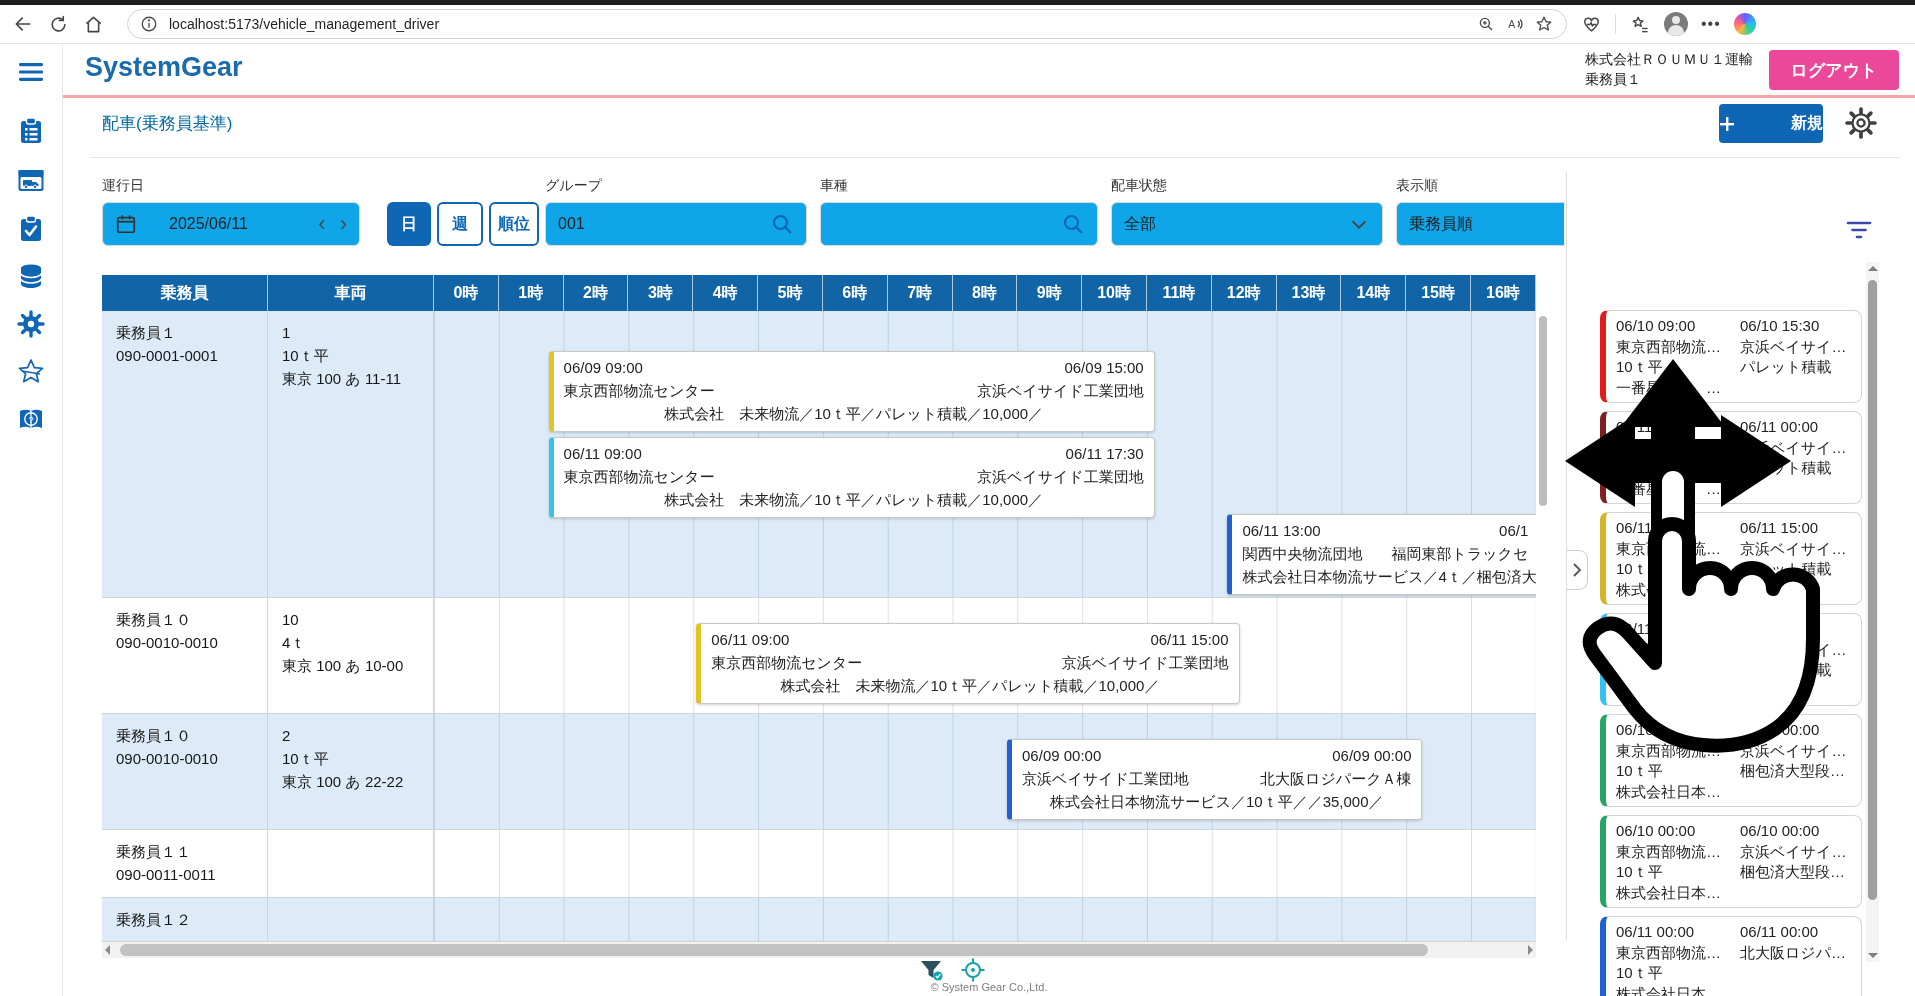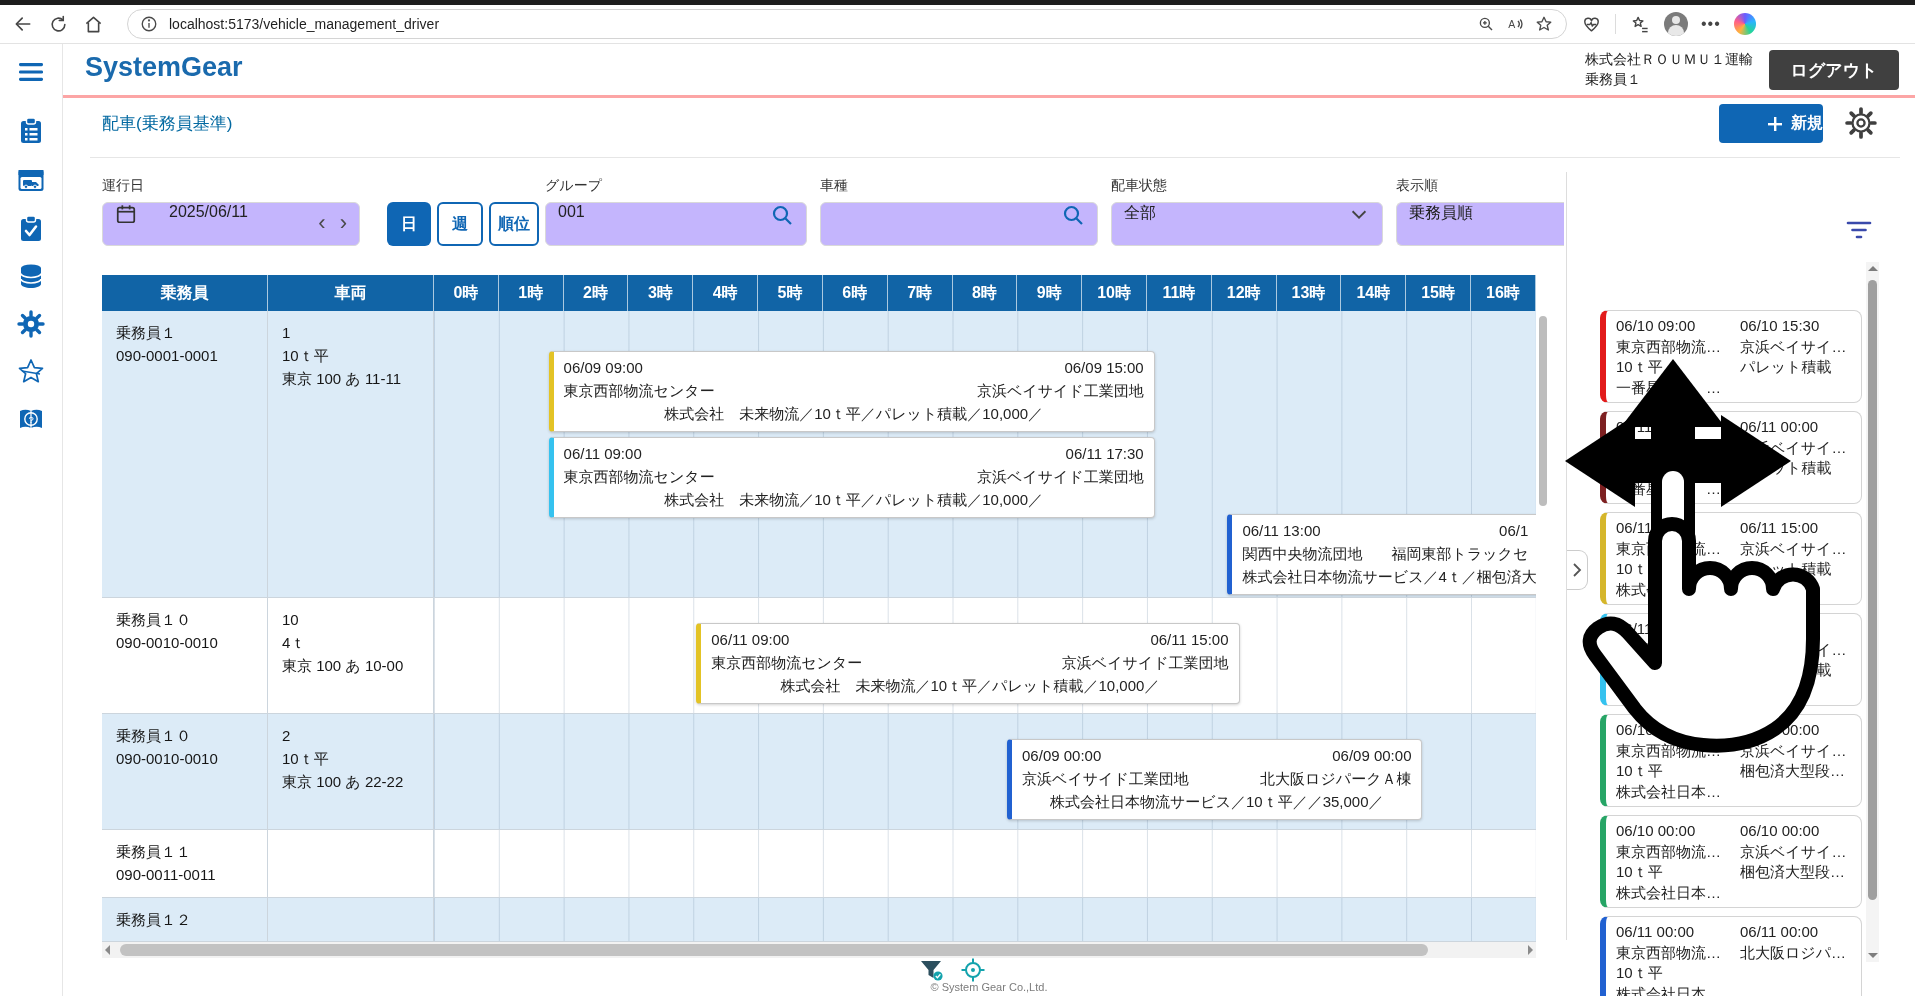--- a/index.html
+++ b/index.html
@@ -24,33 +24,33 @@
   .copilot { width:22px; height:22px; border-radius:50%;
     background:conic-gradient(#6a5cff,#2bb3ff,#24d59a,#ffb13d,#ff5e8a,#6a5cff); }
   .dots { font-size:16px; color:#454545; letter-spacing:1px; }
 
   
   .sidebar { position:absolute; top:44px; left:0; width:63px; bottom:0; background:#fff; border-right:1px solid #e6e6e6; }
   .side-ic { position:absolute; left:50%; transform:translateX(-50%); width:30px; height:30px; }
   .app-header { position:absolute; left:63px; right:0; top:44px; height:54px; background:#fff; border-bottom:3px solid #fca5a5; }
   .brand { position:absolute; left:22px; top:8px; font-size:27px; font-weight:bold; color:#1a6aad; }
   .company-box { position:absolute; right:162px; top:5px; font-size:14px; line-height:20px; color:#222; }
-  .btn-logout { position:absolute; right:16px; top:6px; width:130px; height:40px; background:#404040; color:#fff;
+  .btn-logout { position:absolute; right:16px; top:6px; width:130px; height:40px; background:#ec4899; color:#fff;
     font-size:17px; font-weight:bold; border-radius:4px; display:flex; align-items:center; justify-content:center; cursor:pointer; }
 
   .page-title { position:absolute; left:102px; top:112px; font-size:17px; color:#0369a1; }
   .btn-new { position:absolute; left:1719px; top:104px; width:104px; height:39px; background:#0f66b4; color:#fff;
-    border-radius:4px; display:flex; align-items:center; justify-content:flex-end; gap:8px; font-size:16px; font-weight:bold; cursor:pointer; }
+    border-radius:4px; display:flex; align-items:center; justify-content:space-between; gap:8px; font-size:16px; font-weight:bold; cursor:pointer; }
   .gear-top { position:absolute; left:1843px; top:105px; width:36px; height:36px; color:#3f3f3f; }
   .title-divider { position:absolute; left:90px; width:1810px; top:157px; border-top:1px solid #e6e6e6; }
 
   
   .f-label { position:absolute; top:177px; font-size:14px; color:#333; }
-  .f-input { position:absolute; top:202px; height:44px; background:#c4b5fd; border:1px solid #d9d9d9; border-radius:6px;
-    display:flex; padding:0 12px; font-size:16px; color:#222; }
+  .f-input { position:absolute; top:202px; height:44px; background:#0ea5e9; border:1px solid #d9d9d9; border-radius:6px;
+    display:flex; align-items:center; padding:0 12px; font-size:16px; color:#222; }
   .date-chevrons { margin-left:auto; display:flex; gap:14px; font-size:22px; color:#4a4a4a; }
   .date-chevrons span { cursor:pointer; line-height:40px; }
   .view-btn { position:absolute; top:202px; height:44px; border-radius:6px; display:flex; align-items:center;
     justify-content:center; font-size:16px; font-weight:bold; cursor:pointer; }
   .view-on  { background:#0f66b4; color:#fff; }
   .view-off { background:#fff; color:#0f66b4; border:2px solid #0f66b4; }
   .f-search { margin-left:auto; width:24px; height:24px; flex:0 0 auto; cursor:pointer; }
   .f-chev   { margin-left:auto; width:22px; height:22px; flex:0 0 auto; color:#444; }
 
   

